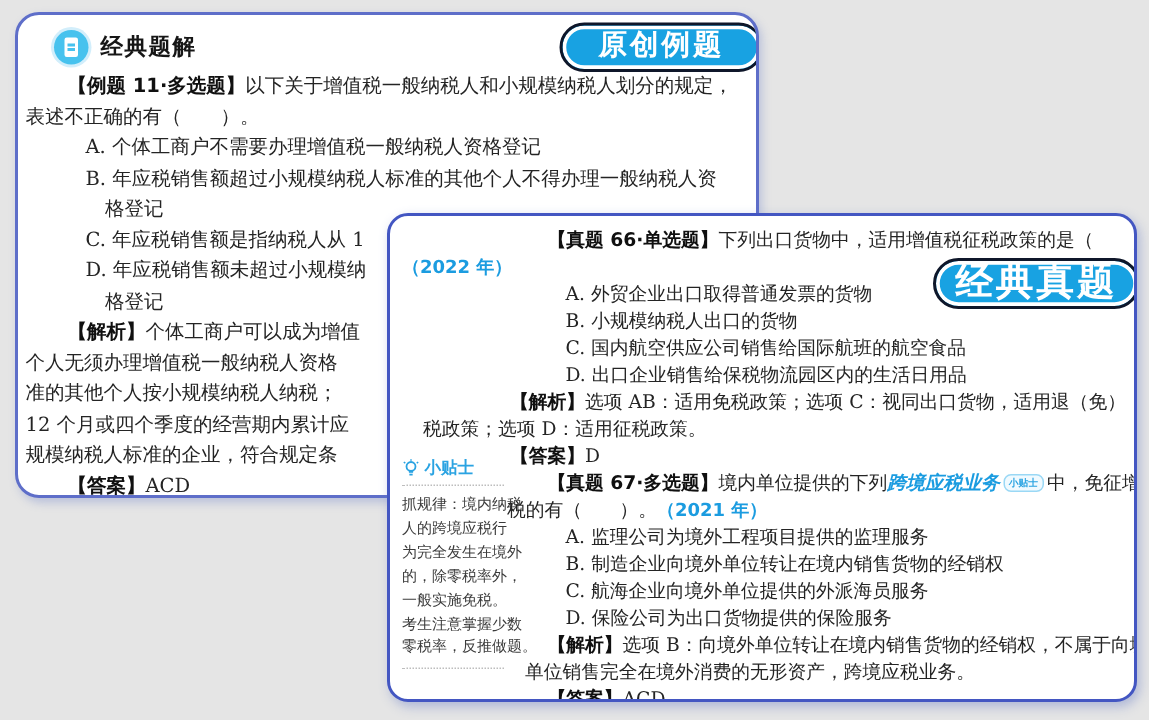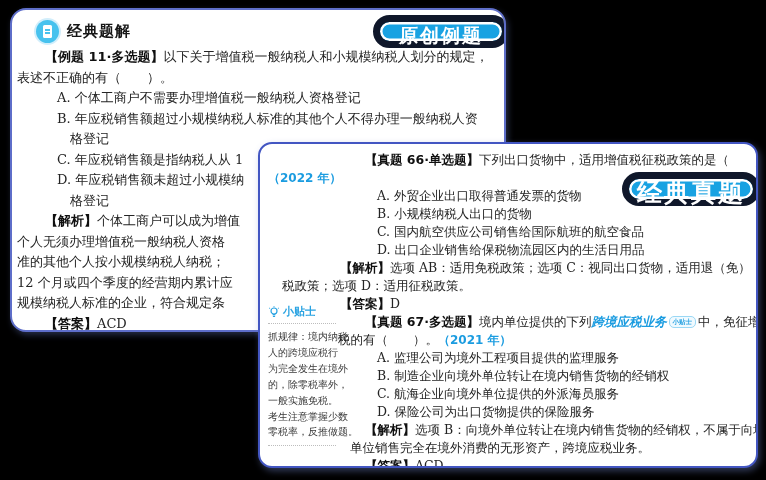--- a/index.html
+++ b/index.html
@@ -1,36 +1,36 @@
 <!DOCTYPE html>
 <html><head>
 <meta charset="utf-8">
 <style>
   html,body{margin:0;padding:0;background:#fff;}
-  #stage{position:relative;width:766px;height:480px;background:#000000;overflow:hidden;
+  #stage{position:relative;width:766px;height:480px;background:#e5e5e5;overflow:hidden;
          font-family:"DejaVu Serif","Liberation Serif",serif;}
   .card{position:absolute;background:#fff;overflow:hidden;box-sizing:border-box;}
   #card1{left:10px;top:8px;width:496px;height:324px;border:2px solid #5e6ec9;border-radius:16px;
          box-shadow:2px 3px 6px rgba(110,130,200,.35);z-index:1;}
   #card2{left:258px;top:142px;width:500px;height:326px;border:2px solid #4356c2;border-radius:14px;
          box-shadow:2px 3px 7px rgba(110,130,200,.45);z-index:2;}
 
   .t{position:absolute;white-space:nowrap;color:#242424;font-weight:500;}
   #card1 .t{font-size:13px;}
   #card2 .t{font-size:12.5px;}
   .seg-marker{font-family:"DejaVu Sans","Liberation Sans",sans-serif;font-weight:700;color:#101010;}
   .seg-year{color:#1b9ce0;font-weight:700;font-family:"DejaVu Sans","Liberation Sans",sans-serif;font-size:12px;}
   .seg-term{color:#1b9ce0;font-weight:700;font-style:italic;}
   .seg-tipbadge{display:inline-block;font:600 6.5px/8px "DejaVu Sans","Liberation Sans",sans-serif;
     color:#2aa3e2;border:1px solid #9ad8f5;border-radius:5px;background:#f0faff;
     padding:1px 3px;margin:0 2px;vertical-align:2px;}
 
-  .pill{position:absolute;background:#18a2e2;border:7px solid #0f172a;border-radius:20px;
+  .pill{position:absolute;background:#18a2e2;border:2px solid #0f172a;border-radius:20px;
     box-shadow:inset 0 0 0 2.5px #ffffff;color:#fff;text-align:center;box-sizing:border-box;
-    font-family:Liberation Serif, serif;font-weight:700;letter-spacing:2px;}
+    font-family:Liberation Sans, sans-serif;font-weight:700;letter-spacing:2px;}
   #badge1{left:361px;top:5px;width:136px;height:33px;font-size:19px;line-height:27px;}
   #badge2{left:362px;top:28px;width:138px;height:34px;font-size:25px;line-height:28px;}
 
   #card1-header{position:absolute;left:24px;top:10px;display:flex;align-items:center;gap:8px;}
   .doc-circle{position:relative;width:23px;height:23px;border-radius:50%;background:#47c2ee;
     box-shadow:0 0 0 2px #d2eefb;}
   .doc-sheet{position:absolute;left:7px;top:5px;width:9px;height:13px;background:#fff;border-radius:1.5px;}
   .doc-line{position:absolute;left:2px;height:1.5px;background:#47c2ee;}
   .doc-line.l1{top:4px;width:5px;}
   .doc-line.l2{top:7px;width:5px;}

